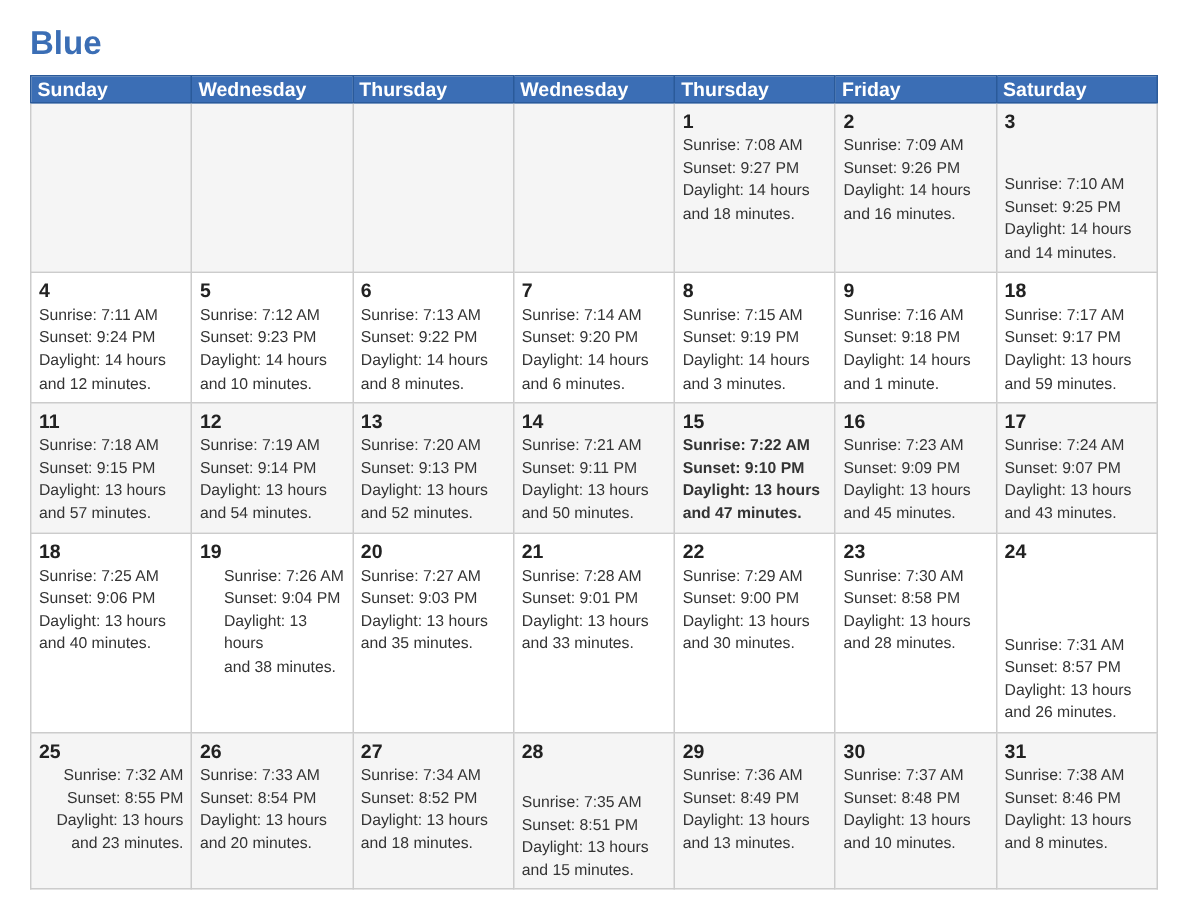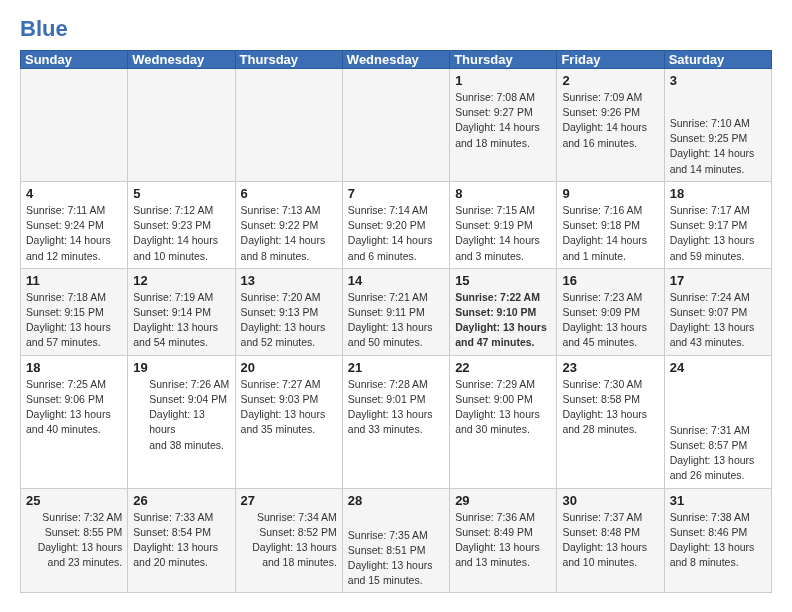--- a/index.html
+++ b/index.html
@@ -294,21 +294,21 @@
         </td>
         <td>
           <span class="day-number">26</span>
           <div class="day-info" style="white-space: pre-line;">Sunrise: 7:33 AM
 Sunset: 8:54 PM
 Daylight: 13 hours
 and 20 minutes.</div>
         </td>
         <td>
           <span class="day-number">27</span>
-          <div class="day-info" style="white-space: pre-line; text-align: right;">Sunrise: 7:34 AM
+          <div class="day-info" style="white-space: pre-line;">Sunrise: 7:34 AM
 Sunset: 8:52 PM
 Daylight: 13 hours
 and 18 minutes.</div>
         </td>
         <td>
           <span class="day-number">28</span>
           <div class="day-info" style="white-space: pre-line; margin-top: 20px;">Sunrise: 7:35 AM
 Sunset: 8:51 PM
 Daylight: 13 hours
 and 15 minutes.</div>

